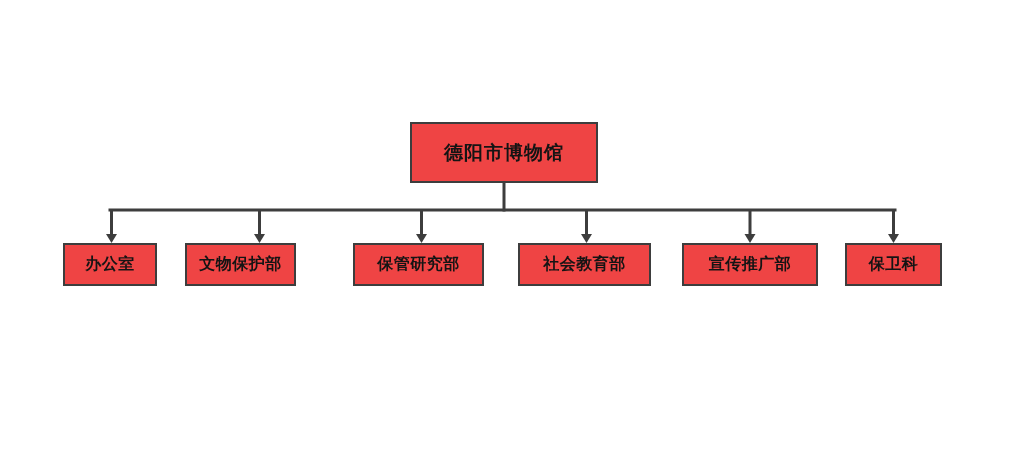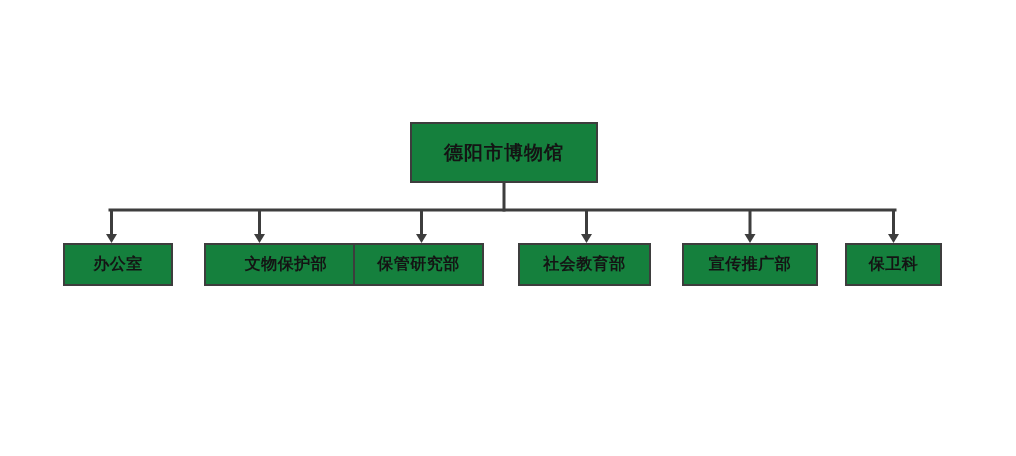--- a/index.html
+++ b/index.html
@@ -19,21 +19,21 @@
   .connectors {
     position: absolute;
     left: 0;
     top: 0;
     width: 1016px;
     height: 456px;
     pointer-events: none;
   }
   .node {
     position: absolute;
-    background: #15803d;
+    background: #ef4444;
     border: 2px solid #3d3d3d;
     display: flex;
     align-items: center;
     justify-content: center;
     color: #141414;
     font-weight: bold;
     white-space: nowrap;
   }
   .node-root {
     left: 410px;
@@ -42,22 +42,22 @@
     height: 61px;
     font-size: 19px;
     letter-spacing: 1px;
   }
   .node-child {
     top: 243px;
     height: 43px;
     font-size: 16px;
     letter-spacing: 0.5px;
   }
-  .node-c0 { left: 63px;  width: 110px;  }
-  .node-c1 { left: 204px; width: 164px; }
+  .node-c0 { left: 63px;  width: 94px;  }
+  .node-c1 { left: 185px; width: 111px; }
   .node-c2 { left: 353px; width: 131px; }
   .node-c3 { left: 518px; width: 133px; }
   .node-c4 { left: 682px; width: 136px; }
   .node-c5 { left: 845px; width: 97px;  }
 </style>
 </head>
 <body>
 
 <div class="canvas">
 

